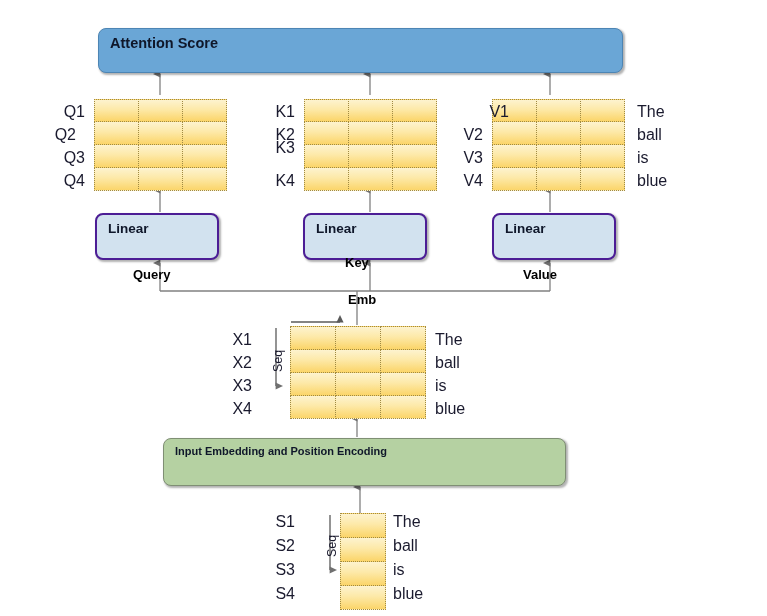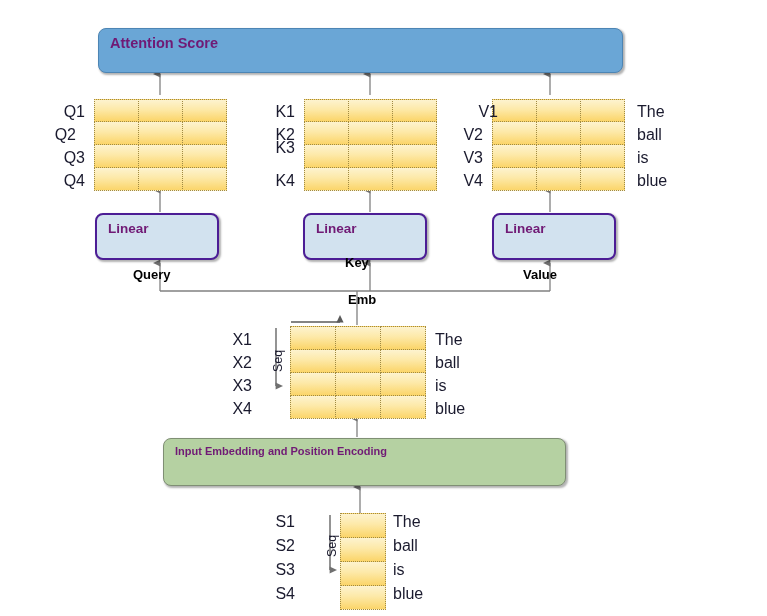--- a/index.html
+++ b/index.html
@@ -23,21 +23,21 @@
   .procbox {
     border-radius: 8px;
     box-sizing: border-box;
     display: block;
   }
   .procbox .boxlabel {
     position: absolute;
     left: 11px;
     top: 6px;
     font-weight: bold;
-    color: #701a75;
+    color: #0f172a;
     white-space: nowrap;
   }
   .box-attention {
     background: #6aa6d6;
     border: 1px solid #4d85b4;
     box-shadow: 1.5px 1.5px 2px rgba(0,0,0,0.30);
   }
   .box-attention .boxlabel { font-size: 14.5px; }
   .box-linear {
     background: #d2e2ef;
@@ -205,21 +205,21 @@
     <div class="cell"></div>
     <div class="cell"></div>
     <div class="cell"></div>
     <div class="cell"></div>
     <div class="cell"></div>
     <div class="cell"></div>
     <div class="cell"></div>
     <div class="cell"></div>
     <div class="cell"></div>
   </div>
-  <span class="rowlabel left" style="left:468px; top:104px; width:30px;">V1</span>
+  <span class="rowlabel left" style="left:479px; top:104px; width:30px;">V1</span>
   <span class="rowlabel left" style="left:453px; top:127px; width:30px;">V2</span>
   <span class="rowlabel left" style="left:453px; top:150px; width:30px;">V3</span>
   <span class="rowlabel left" style="left:453px; top:173px; width:30px;">V4</span>
 
   <span class="rowlabel right" style="left:637px; top:104px;">The</span>
   <span class="rowlabel right" style="left:637px; top:127px;">ball</span>
   <span class="rowlabel right" style="left:637px; top:150px;">is</span>
   <span class="rowlabel right" style="left:637px; top:173px;">blue</span>
 
   <div class="abs procbox box-linear" style="left:95px; top:213px; width:124px; height:47px;">

